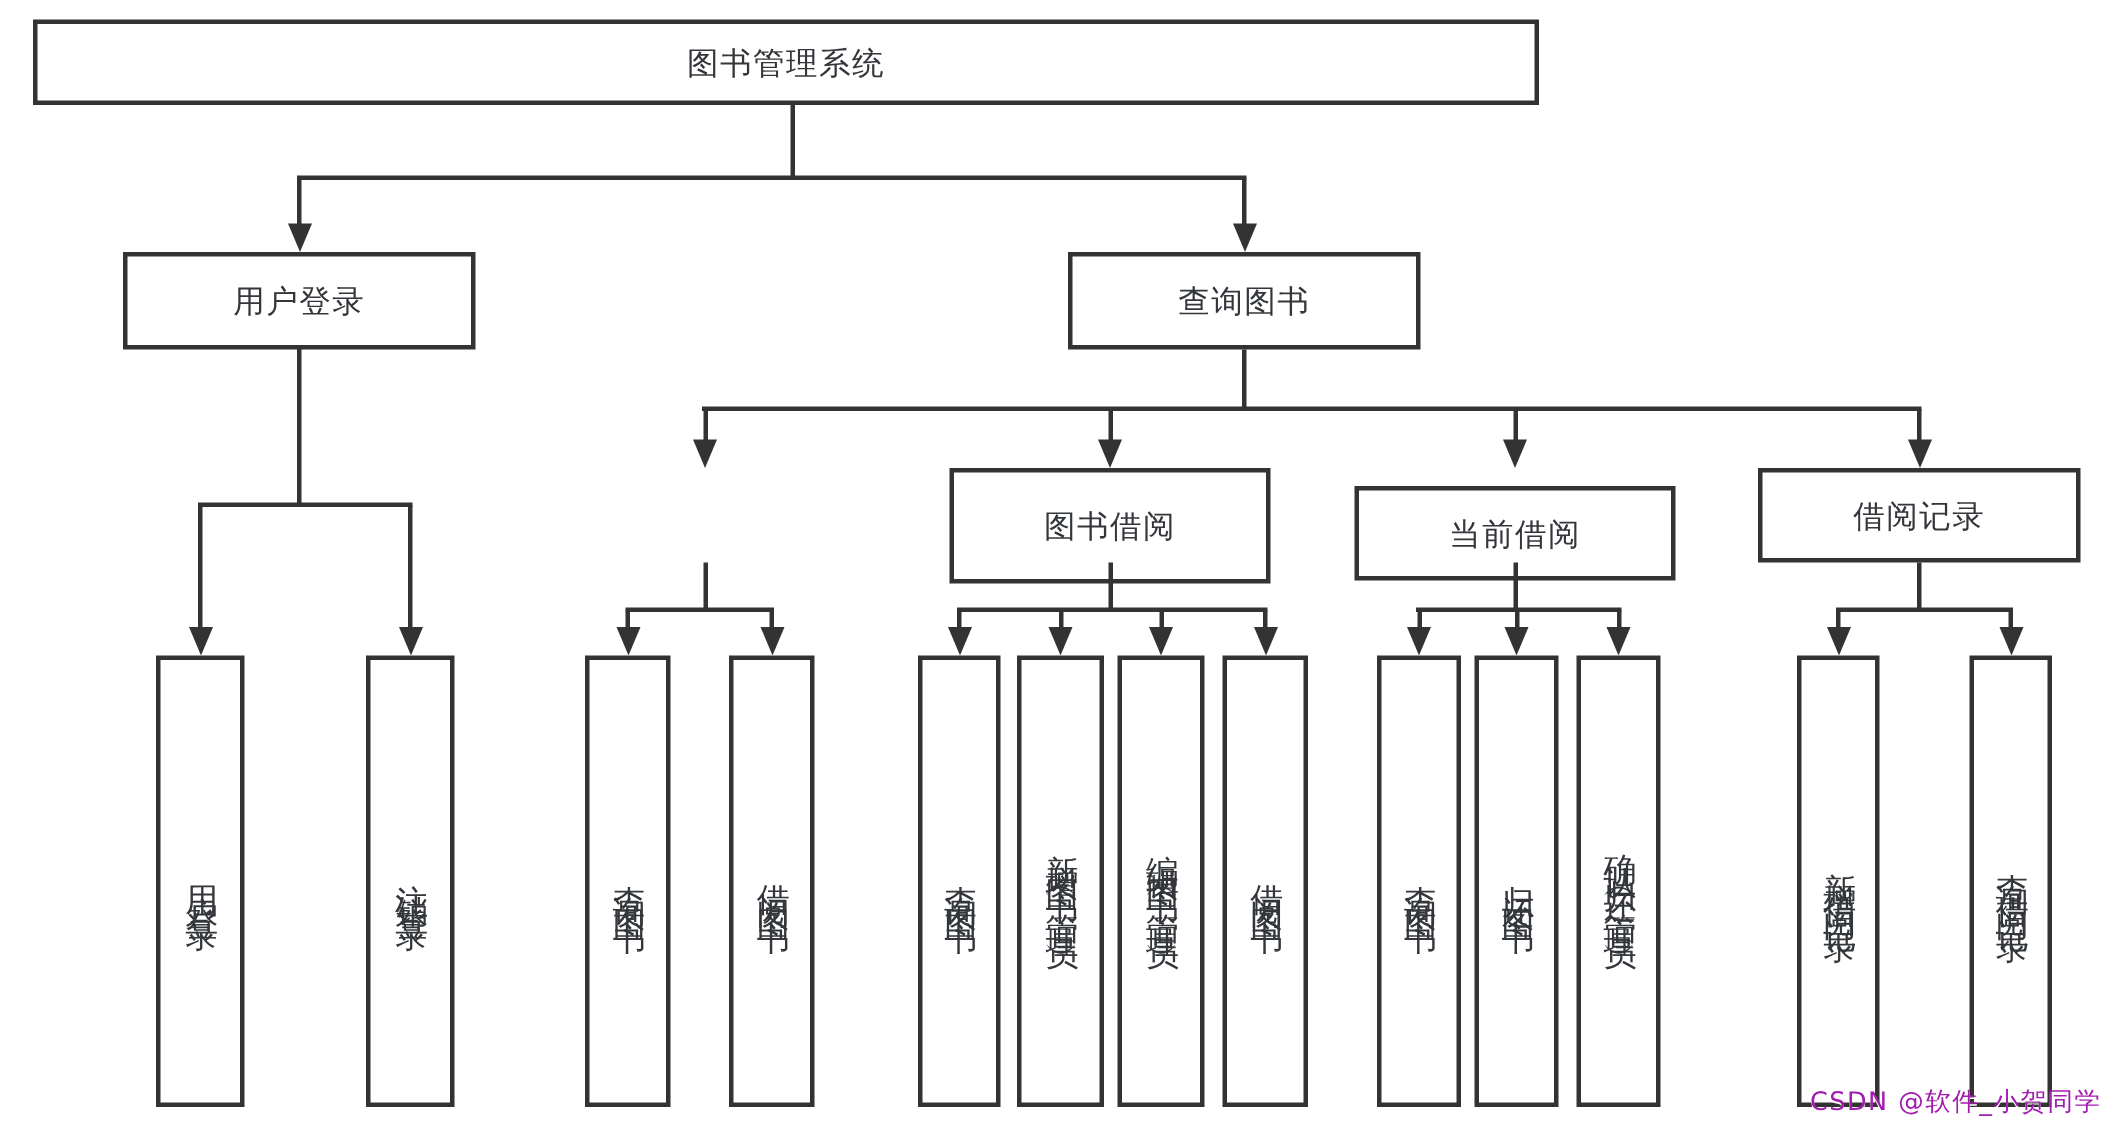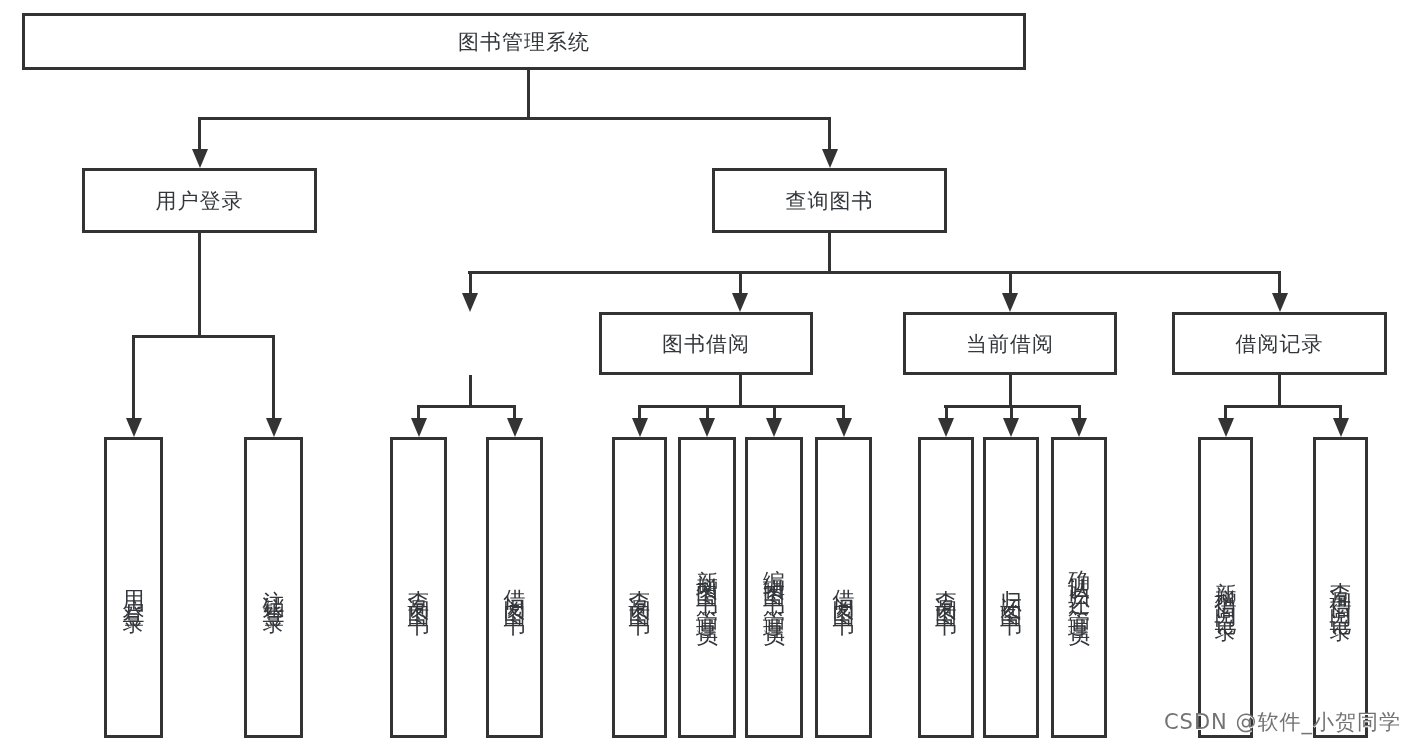--- a/index.html
+++ b/index.html
@@ -17,22 +17,22 @@
     writing-mode:vertical-lr;text-orientation:mixed;
     font-size:22px;letter-spacing:8px;line-height:1;white-space:normal;
   }
   .line{position:absolute;background:#333333;}
   .arrow{
     position:absolute;width:0;height:0;
     border-left:8px solid transparent;border-right:8px solid transparent;
     border-top:19px solid #333333;
   }
   .wm{
-    position:absolute;right:4px;bottom:11px;z-index:6;
-    font-size:21px;color:#737373;letter-spacing:1px;
+    position:absolute;right:4px;bottom:1px;z-index:6;
+    font-size:17px;color:#a21caf;letter-spacing:1px;
     text-shadow:0 1px 0 #ffffff;
   }
 </style>
 </head>
 <body>
 
 <div class="canvas">
 
   <div class="box" style="left:22px;top:13px;width:1004px;height:57px">图书管理系统</div>
 
@@ -63,22 +63,22 @@
     <div class="line" style="left:468.5px;top:273px;width:3px;height:23px"></div>
     <div class="line" style="left:738.5px;top:273px;width:3px;height:23px"></div>
     <div class="line" style="left:1008.5px;top:273px;width:3px;height:23px"></div>
     <div class="line" style="left:1278px;top:273px;width:3px;height:23px"></div>
     <div class="arrow" style="left:462px;top:293px"></div>
     <div class="arrow" style="left:732px;top:293px"></div>
     <div class="arrow" style="left:1002px;top:293px"></div>
     <div class="arrow" style="left:1271.5px;top:293px"></div>
   </div>
 
-  <div class="box" style="left:599px;top:312px;width:214px;height:63px">图书借阅</div>
-  <div class="box" style="left:903px;top:312px;width:214px;height:63px">当前借阅</div>
+  <div class="box" style="left:633px;top:312px;width:214px;height:77px">图书借阅</div>
+  <div class="box" style="left:903px;top:324px;width:214px;height:63px">当前借阅</div>
   <div class="box" style="left:1172px;top:312px;width:215px;height:63px">借阅记录</div>
 
   <div>
     <div class="line" style="left:468.5px;top:375px;width:3px;height:33px"></div>
     <div class="line" style="left:417px;top:405px;width:99px;height:3px"></div>
     <div class="line" style="left:417px;top:407px;width:3px;height:14px"></div>
     <div class="line" style="left:513px;top:407px;width:3px;height:14px"></div>
     <div class="arrow" style="left:410.5px;top:418px"></div>
     <div class="arrow" style="left:506.5px;top:418px"></div>
   </div>

